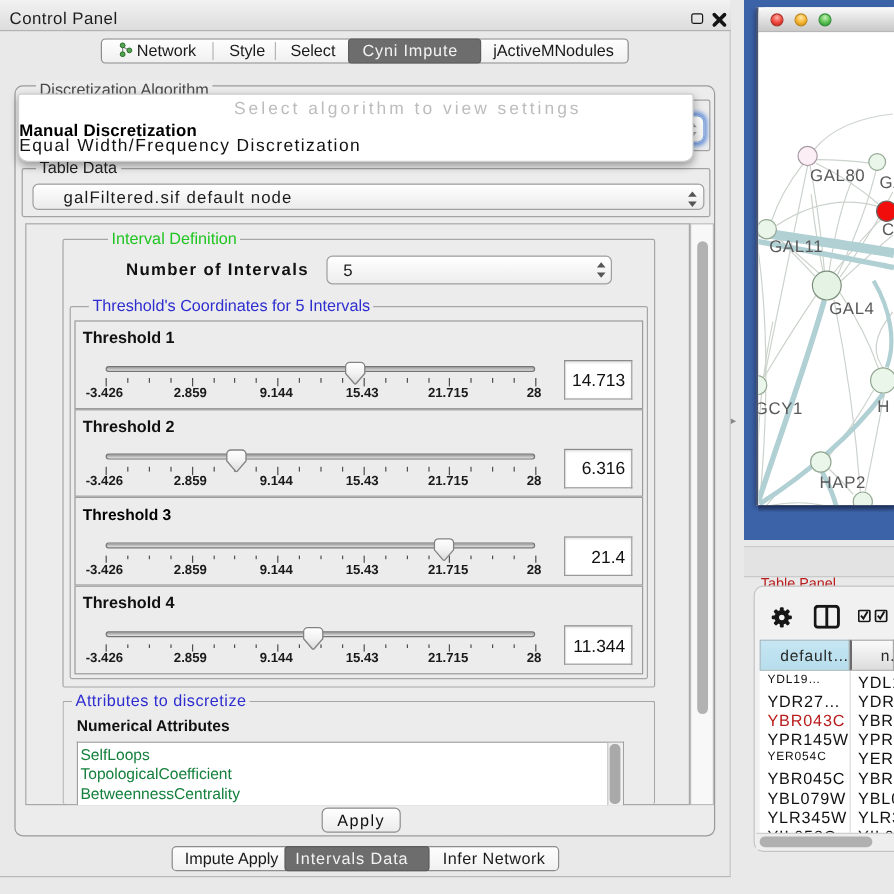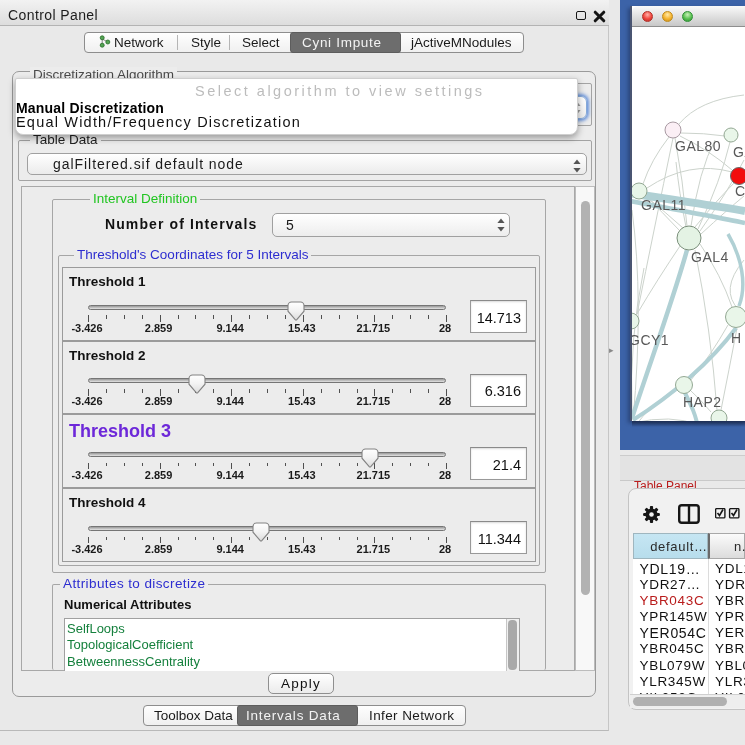--- a/index.html
+++ b/index.html
@@ -139,21 +139,21 @@
 <stop offset="0" stop-color="#ffffff"></stop>
           <stop offset="0.5" stop-color="#f2f2f2"></stop>
           <stop offset="1" stop-color="#dcdcdc"></stop>
         </linearGradient>
       </defs>
 <path d="M1.0,4.5 C1.0,2.6 2.6,1.0 4.5,1.0 L13.5,1.0 C15.4,1.0 17.0,2.6 17.0,4.5 L17.0,10.2 L9.8,18.6 C9.4,19.1 8.6,19.1 8.2,18.6 L1.0,10.2 Z" fill="url(#tg1)" stroke="#828282" stroke-width="1.1"></path>
 </svg></div>
 <div style="position:absolute;left:470px;top:373.7px;width:56.5px;height:33px;background:#ffffff;border:1px solid #999;border-top-color:#8a8a8a;box-shadow:inset 0 1px 2px rgba(0,0,0,0.15);"></div>
 <div style="position:absolute;left:470px;top:383.2px;width:51px;text-align:right;font-size:14.5px;color:#111;">6.316</div>
 <div style="position:absolute;left:62px;top:414.4px;width:473.5px;height:73.7px;border:1px solid #9b9b9b;background:#ececec;"></div>
-<div style="position:absolute;left:69px;top:421.4px;font-size:18px;font-weight:bold;color:#6d28d9;">Threshold 3</div>
+<div style="position:absolute;left:69px;top:421.4px;font-size:13px;font-weight:bold;color:#000000;">Threshold 3</div>
 <div style="position:absolute;left:88px;top:451.9px;width:358px;height:5px;background:linear-gradient(#989898,#e4e4e4);border:1px solid #757575;border-radius:3px;"></div>
 <div style="position:absolute;left:88.0px;top:462.8px;width:1px;height:6.5px;background:#4f4f4f;"></div>
 <div style="position:absolute;left:105.9px;top:462.8px;width:1px;height:3.5px;background:#4f4f4f;"></div>
 <div style="position:absolute;left:123.8px;top:462.8px;width:1px;height:3.5px;background:#4f4f4f;"></div>
 <div style="position:absolute;left:141.7px;top:462.8px;width:1px;height:3.5px;background:#4f4f4f;"></div>
 <div style="position:absolute;left:159.6px;top:462.8px;width:1px;height:6.5px;background:#4f4f4f;"></div>
 <div style="position:absolute;left:177.5px;top:462.8px;width:1px;height:3.5px;background:#4f4f4f;"></div>
 <div style="position:absolute;left:195.4px;top:462.8px;width:1px;height:3.5px;background:#4f4f4f;"></div>
 <div style="position:absolute;left:213.3px;top:462.8px;width:1px;height:3.5px;background:#4f4f4f;"></div>
 <div style="position:absolute;left:231.2px;top:462.8px;width:1px;height:6.5px;background:#4f4f4f;"></div>
@@ -231,21 +231,21 @@
 <div style="position:absolute;left:470px;top:530.6px;width:51px;text-align:right;font-size:14.5px;color:#111;">11.344</div>
 <div style="position:absolute;left:52px;top:584px;width:494px;height:86px;border:1px solid #a6a6a6;border-radius:2px;border-bottom:none;"></div>
 <div style="position:absolute;left:60px;top:576px;font-size:13.5px;letter-spacing:0.4px;color:#2d2dd0;background:#ececec;padding:0 3px;">Attributes to discretize</div>
 <div style="position:absolute;left:64px;top:597px;font-size:13px;font-weight:bold;color:#111;">Numerical Attributes</div>
 <div style="position:absolute;left:64px;top:618px;width:456px;height:53px;background:#ffffff;border:1px solid #a0a0a0;border-bottom:none;overflow:hidden;"></div>
 <div style="position:absolute;left:67px;top:621px;font-size:13px;color:#15803d;line-height:16.3px;">SelfLoops<br>TopologicalCoefficient<br>BetweennessCentrality</div>
 <div style="position:absolute;left:506px;top:619px;width:13px;height:52px;background:#f0f0f0;border-left:1px solid #c6c6c6;"></div>
 <div style="position:absolute;left:508px;top:620px;width:9px;height:50px;background:#a9a9a9;border-radius:4px;"></div>
 <div style="position:absolute;left:268px;top:673px;width:66px;height:21px;background:linear-gradient(#ffffff,#ebebeb);border:1px solid #8f8f8f;border-radius:5px;text-align:center;font-size:13.5px;letter-spacing:1.2px;color:#111;line-height:20px;">Apply</div>
 <div style="position:absolute;left:143px;top:705px;width:323px;height:21px;background:linear-gradient(#fefefe,#f0f0f0);border:1px solid #8d8d8d;border-radius:4px;"></div>
-<div style="position:absolute;left:154px;top:708px;font-size:13.5px;color:#1a1a1a;">Toolbox Data</div>
+<div style="position:absolute;left:154px;top:708px;font-size:13.5px;color:#1a1a1a;">Impute Apply</div>
 <div style="position:absolute;left:237px;top:705px;width:121px;height:21px;background:#6d6d6d;border:1px solid #5d5d5d;border-radius:3px;"></div>
 <div style="position:absolute;left:246px;top:708px;font-size:13.5px;letter-spacing:0.8px;color:#f3f3f3;">Intervals Data</div>
 <div style="position:absolute;left:369px;top:708px;font-size:13.5px;letter-spacing:0.4px;color:#1a1a1a;">Infer Network</div>
 <div style="position:absolute;left:609px;top:345px;font-size:9px;color:#888;">▸</div>
 <div style="position:absolute;left:620px;top:0;width:125px;height:450px;background:#3c63a8;"></div>
 <div style="position:absolute;left:630px;top:6px;width:115px;height:415px;background:#ffffff;border-left:2px solid #4a5572;box-shadow:-2px 2px 4px rgba(0,0,20,0.3);"></div>
 <div style="position:absolute;left:632px;top:6px;width:113px;height:21px;background:linear-gradient(#fafafa,#c8c8c8);border-top-left-radius:6px;border-bottom:1px solid #8e8e8e;"></div>
 <div style="position:absolute;left:641.5px;top:11px;width:11px;height:11px;border-radius:50%;background:radial-gradient(circle at 50% 30%, #ffb0a8 0%, #f0443c 55%, #b03028 100%);border:0.8px solid #b03028;"></div>
 <div style="position:absolute;left:661.5px;top:11px;width:11px;height:11px;border-radius:50%;background:radial-gradient(circle at 50% 30%, #ffe9a8 0%, #f5b32e 55%, #c08a1a 100%);border:0.8px solid #c08a1a;"></div>
 <div style="position:absolute;left:681.5px;top:11px;width:11px;height:11px;border-radius:50%;background:radial-gradient(circle at 50% 30%, #c8f0b8 0%, #58c050 55%, #2f8f35 100%);border:0.8px solid #2f8f35;"></div>
@@ -338,29 +338,29 @@
 <rect x="0.6" y="0.6" width="9.3" height="9.3" rx="1" fill="none" stroke="#161616" stroke-width="1.4"></rect>
 <path d="M2.5,5 L4.5,7.5 L8,1.5" fill="none" stroke="#161616" stroke-width="1.6"></path>
 <rect x="14.6" y="0.6" width="9.3" height="9.3" rx="1" fill="none" stroke="#161616" stroke-width="1.4"></rect>
 <path d="M16.5,5 L18.5,7.5 L22,1.5" fill="none" stroke="#161616" stroke-width="1.6"></path>
   </svg>
 <div style="position:absolute;left:633px;top:533px;width:112px;height:161px;background:#ffffff;"></div>
 <div style="position:absolute;left:633px;top:533px;width:75px;height:26px;background:linear-gradient(#c6e6f3,#b7ddec);border:1px solid #9fb6bf;"></div>
 <div style="position:absolute;left:633px;top:539px;width:75px;text-align:center;padding-left:17px;font-size:13px;letter-spacing:0.7px;color:#2a2a2a;">default…</div>
 <div style="position:absolute;left:708px;top:533px;width:37px;height:26px;background:linear-gradient(#fbfbfb,#dcdcdc);border:1px solid #a8a8a8;border-left:2px solid #6a6a6a;"></div>
 <div style="position:absolute;left:734px;top:539px;font-size:13px;color:#2a2a2a;">n…</div>
-<div style="position:absolute;left:639.5px;top:560.5px;font-size:14px;letter-spacing:0.7px;color:#111;">YDL19…</div>
+<div style="position:absolute;left:639.5px;top:560.5px;font-size:10px;letter-spacing:0.7px;color:#111;">YDL19…</div>
 <div style="position:absolute;left:715px;top:560.5px;font-size:13.5px;letter-spacing:0.7px;color:#111;">YDL1</div>
 <div style="position:absolute;left:639.5px;top:576.7px;font-size:13.5px;letter-spacing:0.7px;color:#111;">YDR27…</div>
 <div style="position:absolute;left:715px;top:576.7px;font-size:13.5px;letter-spacing:0.7px;color:#111;">YDR2</div>
 <div style="position:absolute;left:639.5px;top:592.8px;font-size:13.5px;letter-spacing:0.7px;color:#b91c1c;">YBR043C</div>
 <div style="position:absolute;left:715px;top:592.8px;font-size:13.5px;letter-spacing:0.7px;color:#111;">YBR0</div>
 <div style="position:absolute;left:639.5px;top:609.0px;font-size:13.5px;letter-spacing:0.7px;color:#111;">YPR145W</div>
 <div style="position:absolute;left:715px;top:609.0px;font-size:13.5px;letter-spacing:0.7px;color:#111;">YPR1</div>
-<div style="position:absolute;left:639.5px;top:625.2px;font-size:14px;letter-spacing:0.7px;color:#111;">YER054C</div>
+<div style="position:absolute;left:639.5px;top:625.2px;font-size:10px;letter-spacing:0.7px;color:#111;">YER054C</div>
 <div style="position:absolute;left:715px;top:625.2px;font-size:13.5px;letter-spacing:0.7px;color:#111;">YER0</div>
 <div style="position:absolute;left:639.5px;top:641.4px;font-size:13.5px;letter-spacing:0.7px;color:#111;">YBR045C</div>
 <div style="position:absolute;left:715px;top:641.4px;font-size:13.5px;letter-spacing:0.7px;color:#111;">YBR0</div>
 <div style="position:absolute;left:639.5px;top:657.5px;font-size:13.5px;letter-spacing:0.7px;color:#111;">YBL079W</div>
 <div style="position:absolute;left:715px;top:657.5px;font-size:13.5px;letter-spacing:0.7px;color:#111;">YBL0</div>
 <div style="position:absolute;left:639.5px;top:673.7px;font-size:13.5px;letter-spacing:0.7px;color:#111;">YLR345W</div>
 <div style="position:absolute;left:715px;top:673.7px;font-size:13.5px;letter-spacing:0.7px;color:#111;">YLR3</div>
 <div style="position:absolute;left:639.5px;top:689.9px;font-size:13.5px;letter-spacing:0.7px;color:#111;">YIL052C</div>
 <div style="position:absolute;left:715px;top:689.9px;font-size:13.5px;letter-spacing:0.7px;color:#111;">YIL0</div>
 <div style="position:absolute;left:708px;top:559px;width:1px;height:135px;background:#dcdcdc;"></div>

